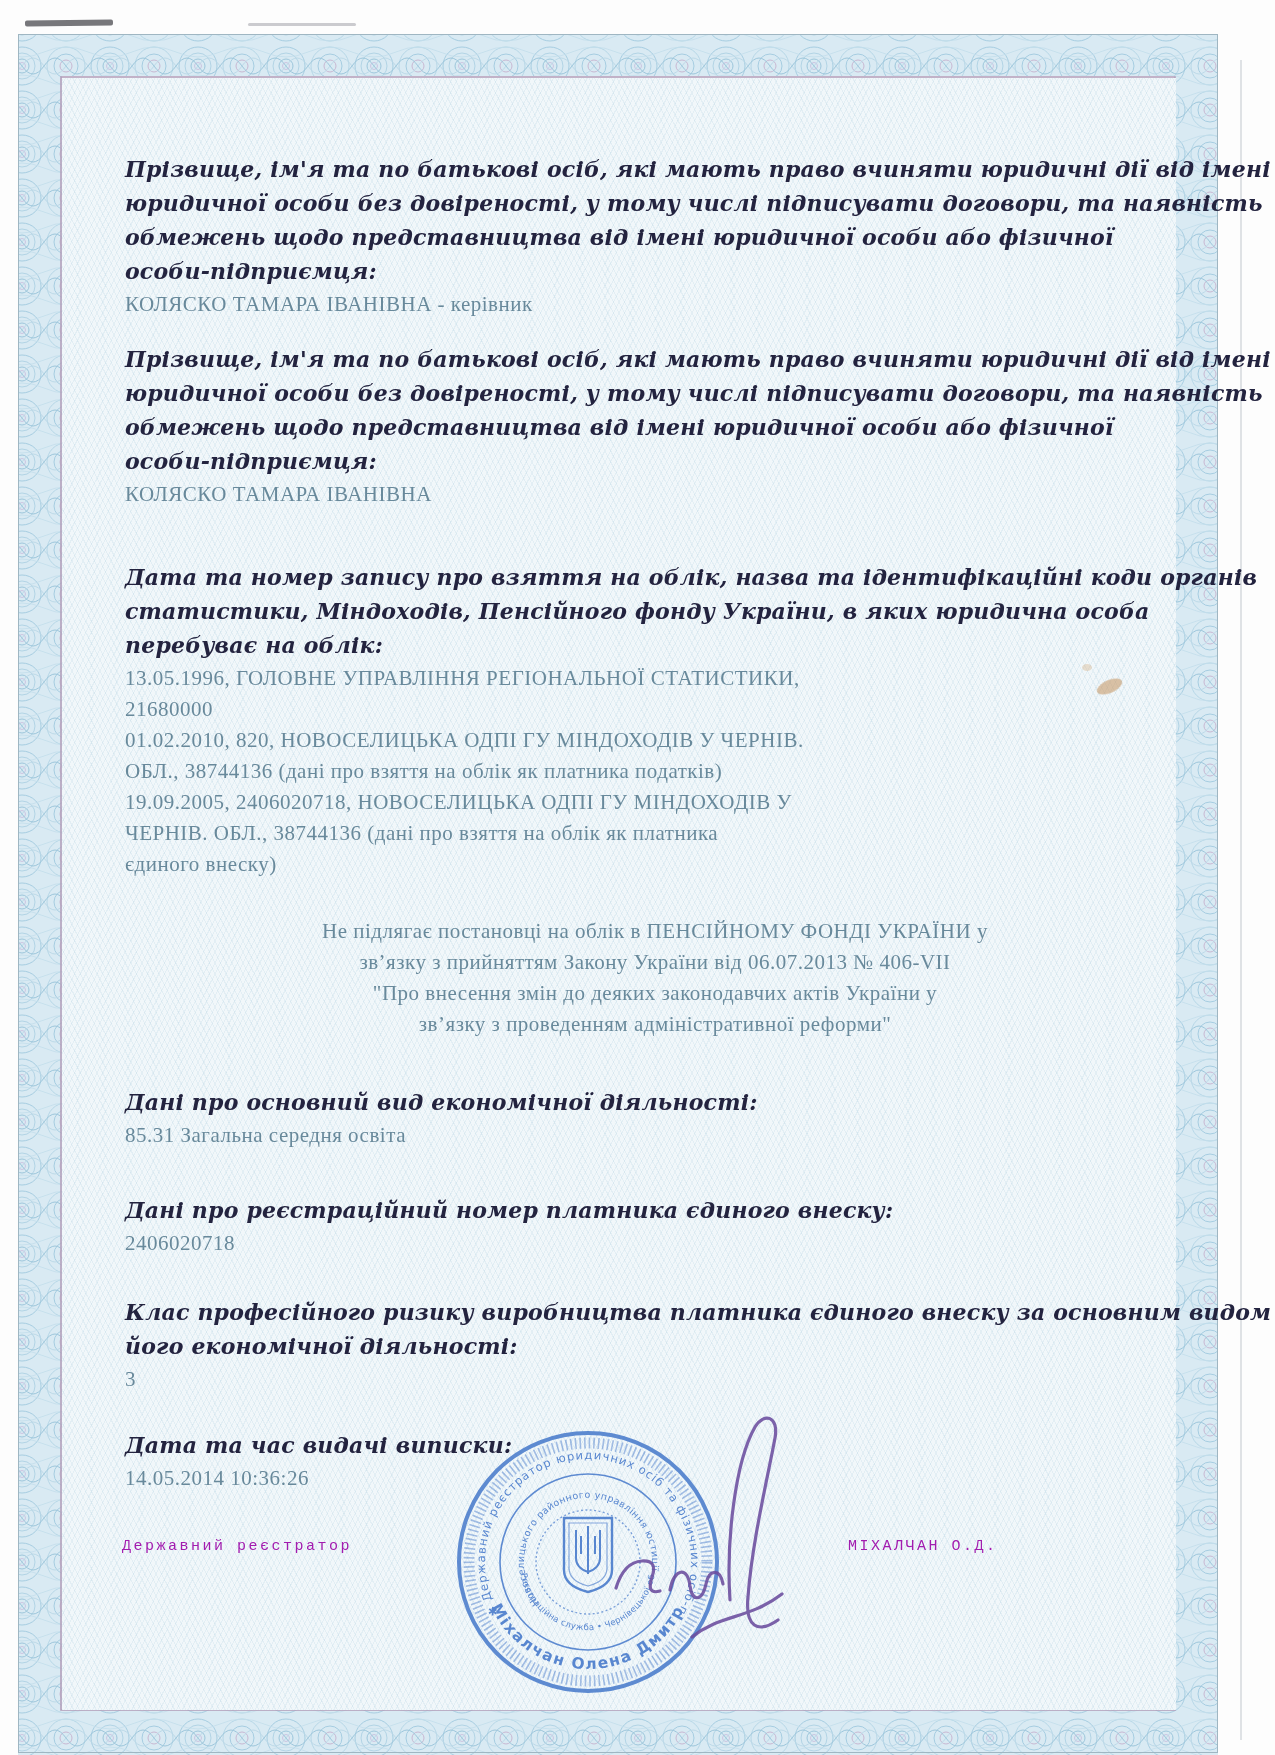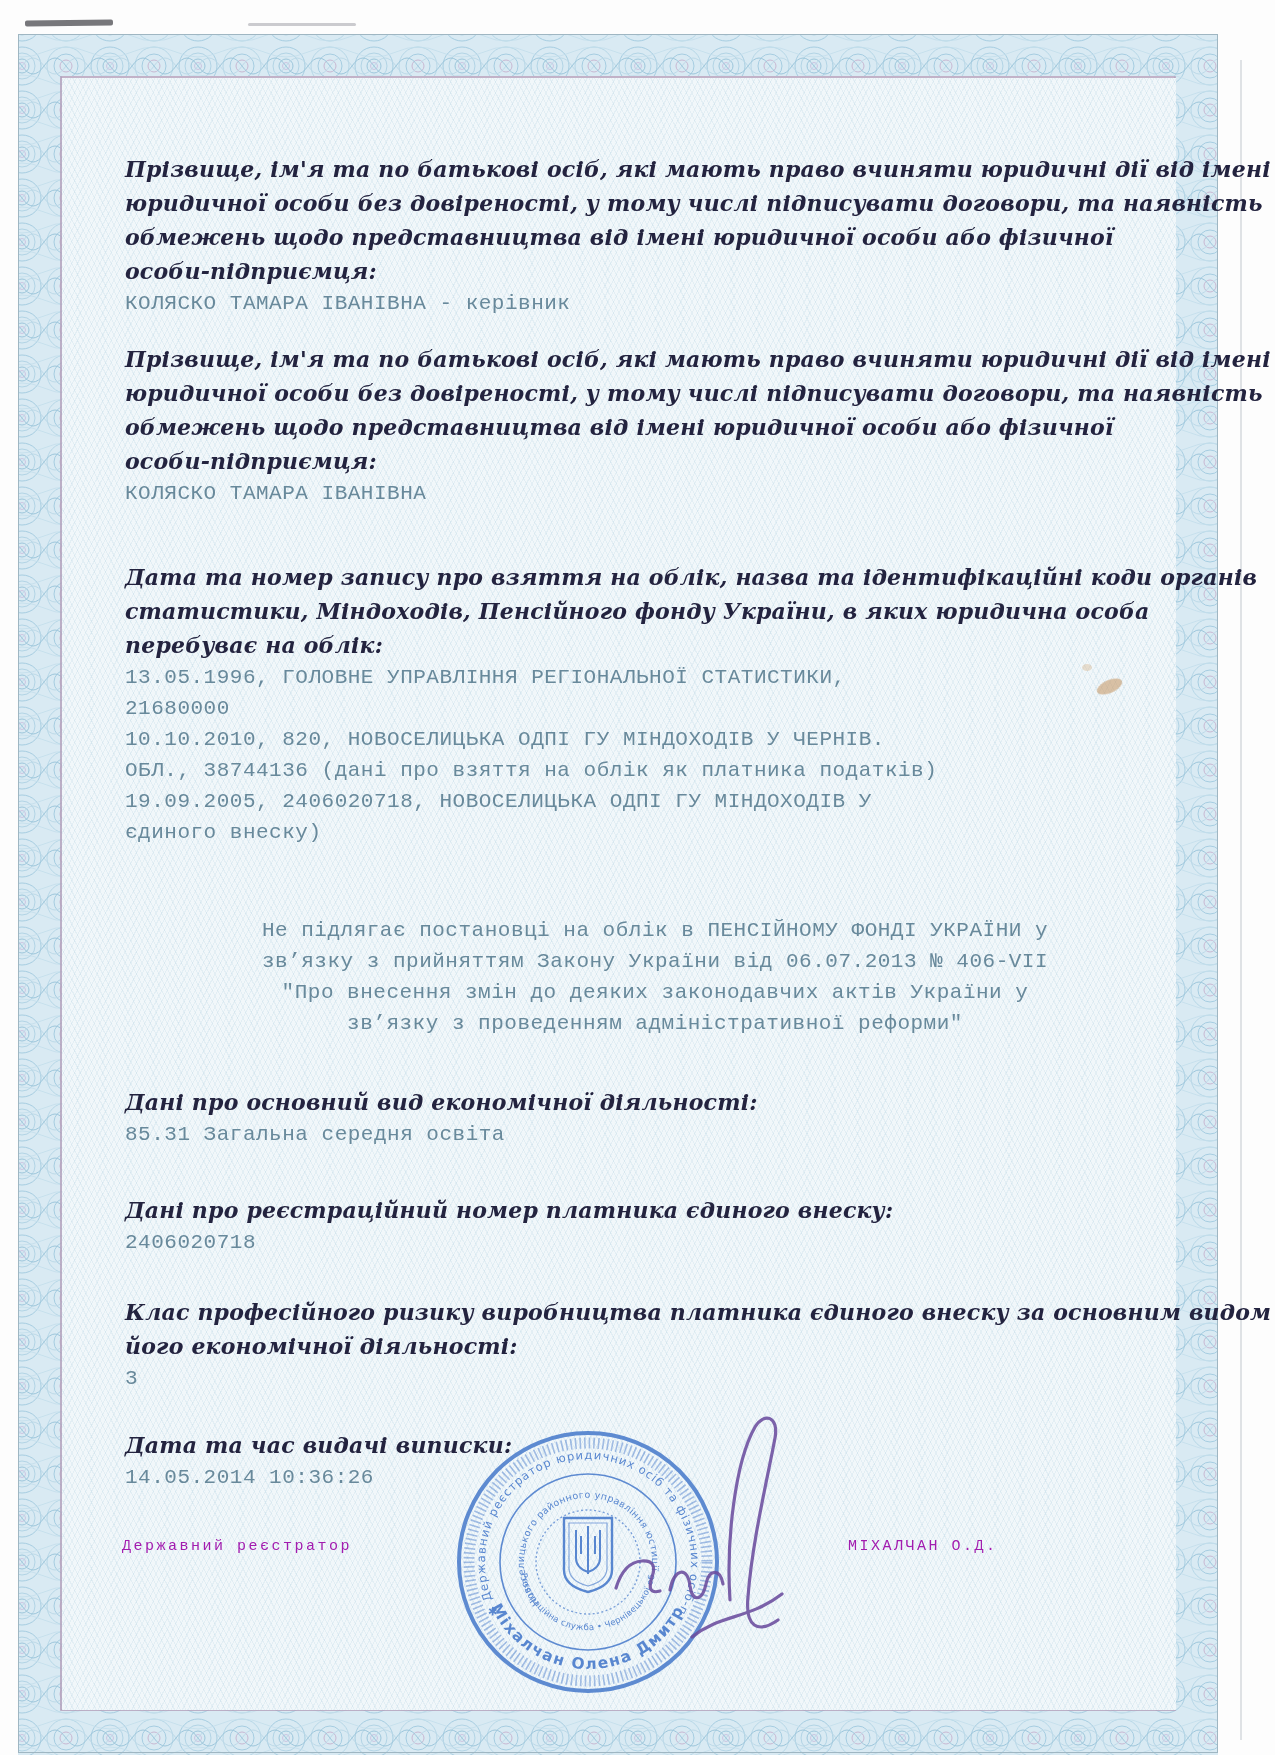--- a/index.html
+++ b/index.html
@@ -24,21 +24,21 @@
   
   .body-text{position:absolute;left:0;top:0;width:1275px;height:1457px;}
   .section{position:absolute;left:125px;width:1060px;}
   .heading-line{
     font-family:"DejaVu Serif", serif;
     font-style:italic;font-weight:bold;
     font-size:22px;line-height:34px;
     color:#23233f;white-space:nowrap;letter-spacing:.2px;
   }
   .value-line{
-    font-family:Liberation Mono, monospace;
+    font-family:Liberation Serif, serif;
     font-size:21px;line-height:30px;letter-spacing:.5px;
     color:#68899b;white-space:nowrap;margin-top:1px;
   }
   .registrar{
     position:absolute;left:0;top:1538px;width:1275px;height:34px;
     font-family:"Liberation Mono","DejaVu Sans Mono", monospace;
     font-size:15px;color:#a21caf;letter-spacing:2.5px;white-space:nowrap;
   }
   .registrar .label{position:absolute;left:122px;top:0;}
   .registrar .name{position:absolute;left:848px;top:0;}
@@ -117,23 +117,24 @@
         <div class="heading-line">обмежень щодо представництва від імені юридичної особи або фізичної</div>
         <div class="heading-line">особи-підприємця:</div>
         <div class="value-line">КОЛЯСКО ТАМАРА ІВАНІВНА</div>
       </div>
       <div class="section" style="top: 560px;">
         <div class="heading-line">Дата та номер запису про взяття на облік, назва та ідентифікаційні коди органів</div>
         <div class="heading-line">статистики, Міндоходів, Пенсійного фонду України, в яких юридична особа</div>
         <div class="heading-line">перебуває на облік:</div>
         <div class="value-line">13.05.1996, ГОЛОВНЕ УПРАВЛІННЯ РЕГІОНАЛЬНОЇ СТАТИСТИКИ,</div>
         <div class="value-line">21680000</div>
-        <div class="value-line">10.10.2010, 820, НОВОСЕЛИЦЬКА ОДПІ ГУ МІНДОХОДІВ У ЧЕРНІВ.</div>
+        <div class="value-line">01.02.2010, 820, НОВОСЕЛИЦЬКА ОДПІ ГУ МІНДОХОДІВ У ЧЕРНІВ.</div>
         <div class="value-line">ОБЛ., 38744136 (дані про взяття на облік як платника податків)</div>
         <div class="value-line">19.09.2005, 2406020718, НОВОСЕЛИЦЬКА ОДПІ ГУ МІНДОХОДІВ У</div>
+        <div class="value-line">ЧЕРНІВ. ОБЛ., 38744136 (дані про взяття на облік як платника</div>
         <div class="value-line">єдиного внеску)</div>
       </div>
       <div class="section" style="top: 915px; text-align: center;">
         <div class="value-line">Не підлягає постановці на облік в ПЕНСІЙНОМУ ФОНДІ УКРАЇНИ у</div>
         <div class="value-line">зв’язку з прийняттям Закону України від 06.07.2013 № 406-VII</div>
         <div class="value-line">"Про внесення змін до деяких законодавчих актів України у</div>
         <div class="value-line">зв’язку з проведенням адміністративної реформи"</div>
       </div>
       <div class="section" style="top: 1085px;">
         <div class="heading-line">Дані про основний вид економічної діяльності:</div>

